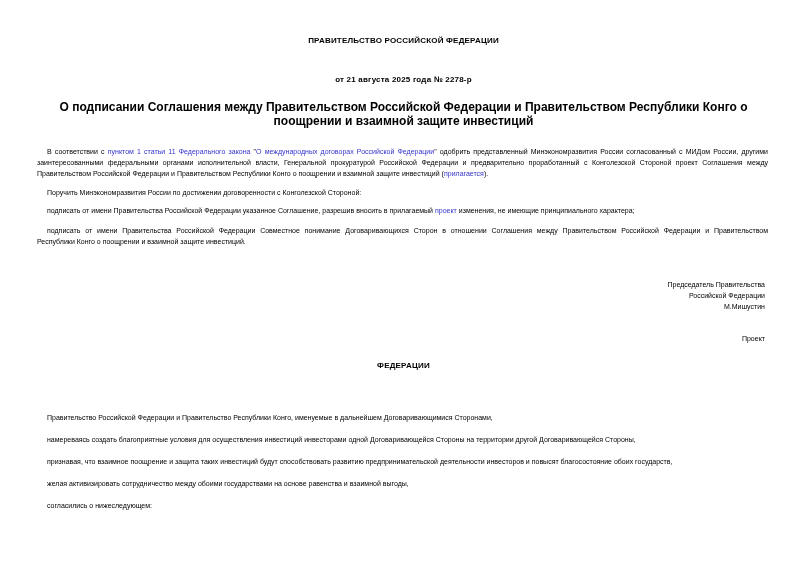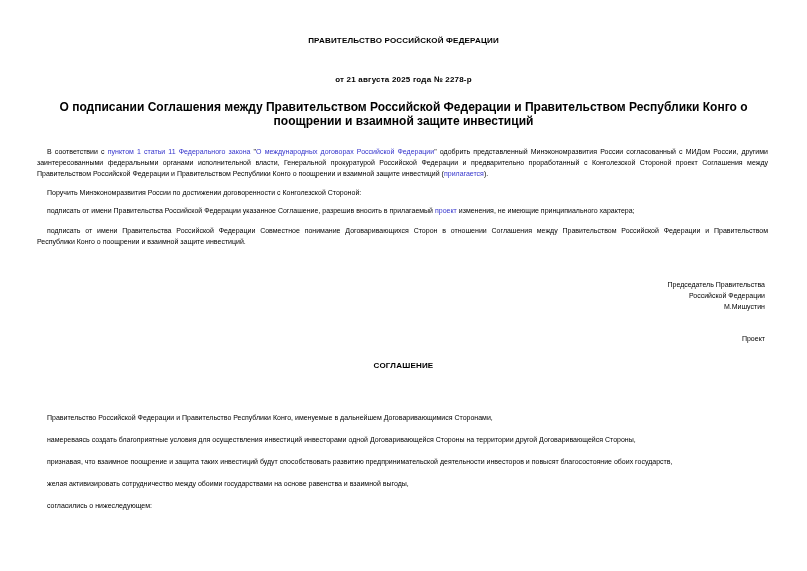--- a/index.html
+++ b/index.html
@@ -61,21 +61,21 @@
 
   <div class="abs sig" style="top:279px">
     <div>Председатель Правительства</div>
     <div>Российской Федерации</div>
     <div>М.Мишустин</div>
   </div>
 
   <div class="abs sig" style="top:333px">Проект</div>
 
   <div class="abs center bold h8 agr-title" style="top:359px">
-    <div>СОГЛАШЕНИЕ</div>
+    <div>ФЕДЕРАЦИИ</div>
   </div>
 
   <div class="abs body-text indent" style="top:412px">Правительство Российской Федерации и Правительство Республики Конго, именуемые в дальнейшем Договаривающимися Сторонами,</div>
   <div class="abs body-text indent" style="top:434px">намереваясь создать благоприятные условия для осуществления инвестиций инвесторами одной Договаривающейся Стороны на территории другой Договаривающейся Стороны,</div>
   <div class="abs body-text indent" style="top:456px">признавая, что взаимное поощрение и защита таких инвестиций будут способствовать развитию предпринимательской деятельности инвесторов и повысят благосостояние обоих государств,</div>
   <div class="abs body-text indent" style="top:478px">желая активизировать сотрудничество между обоими государствами на основе равенства и взаимной выгоды,</div>
   <div class="abs body-text indent" style="top:500px">согласились о нижеследующем:</div>
 
 </div>
 

